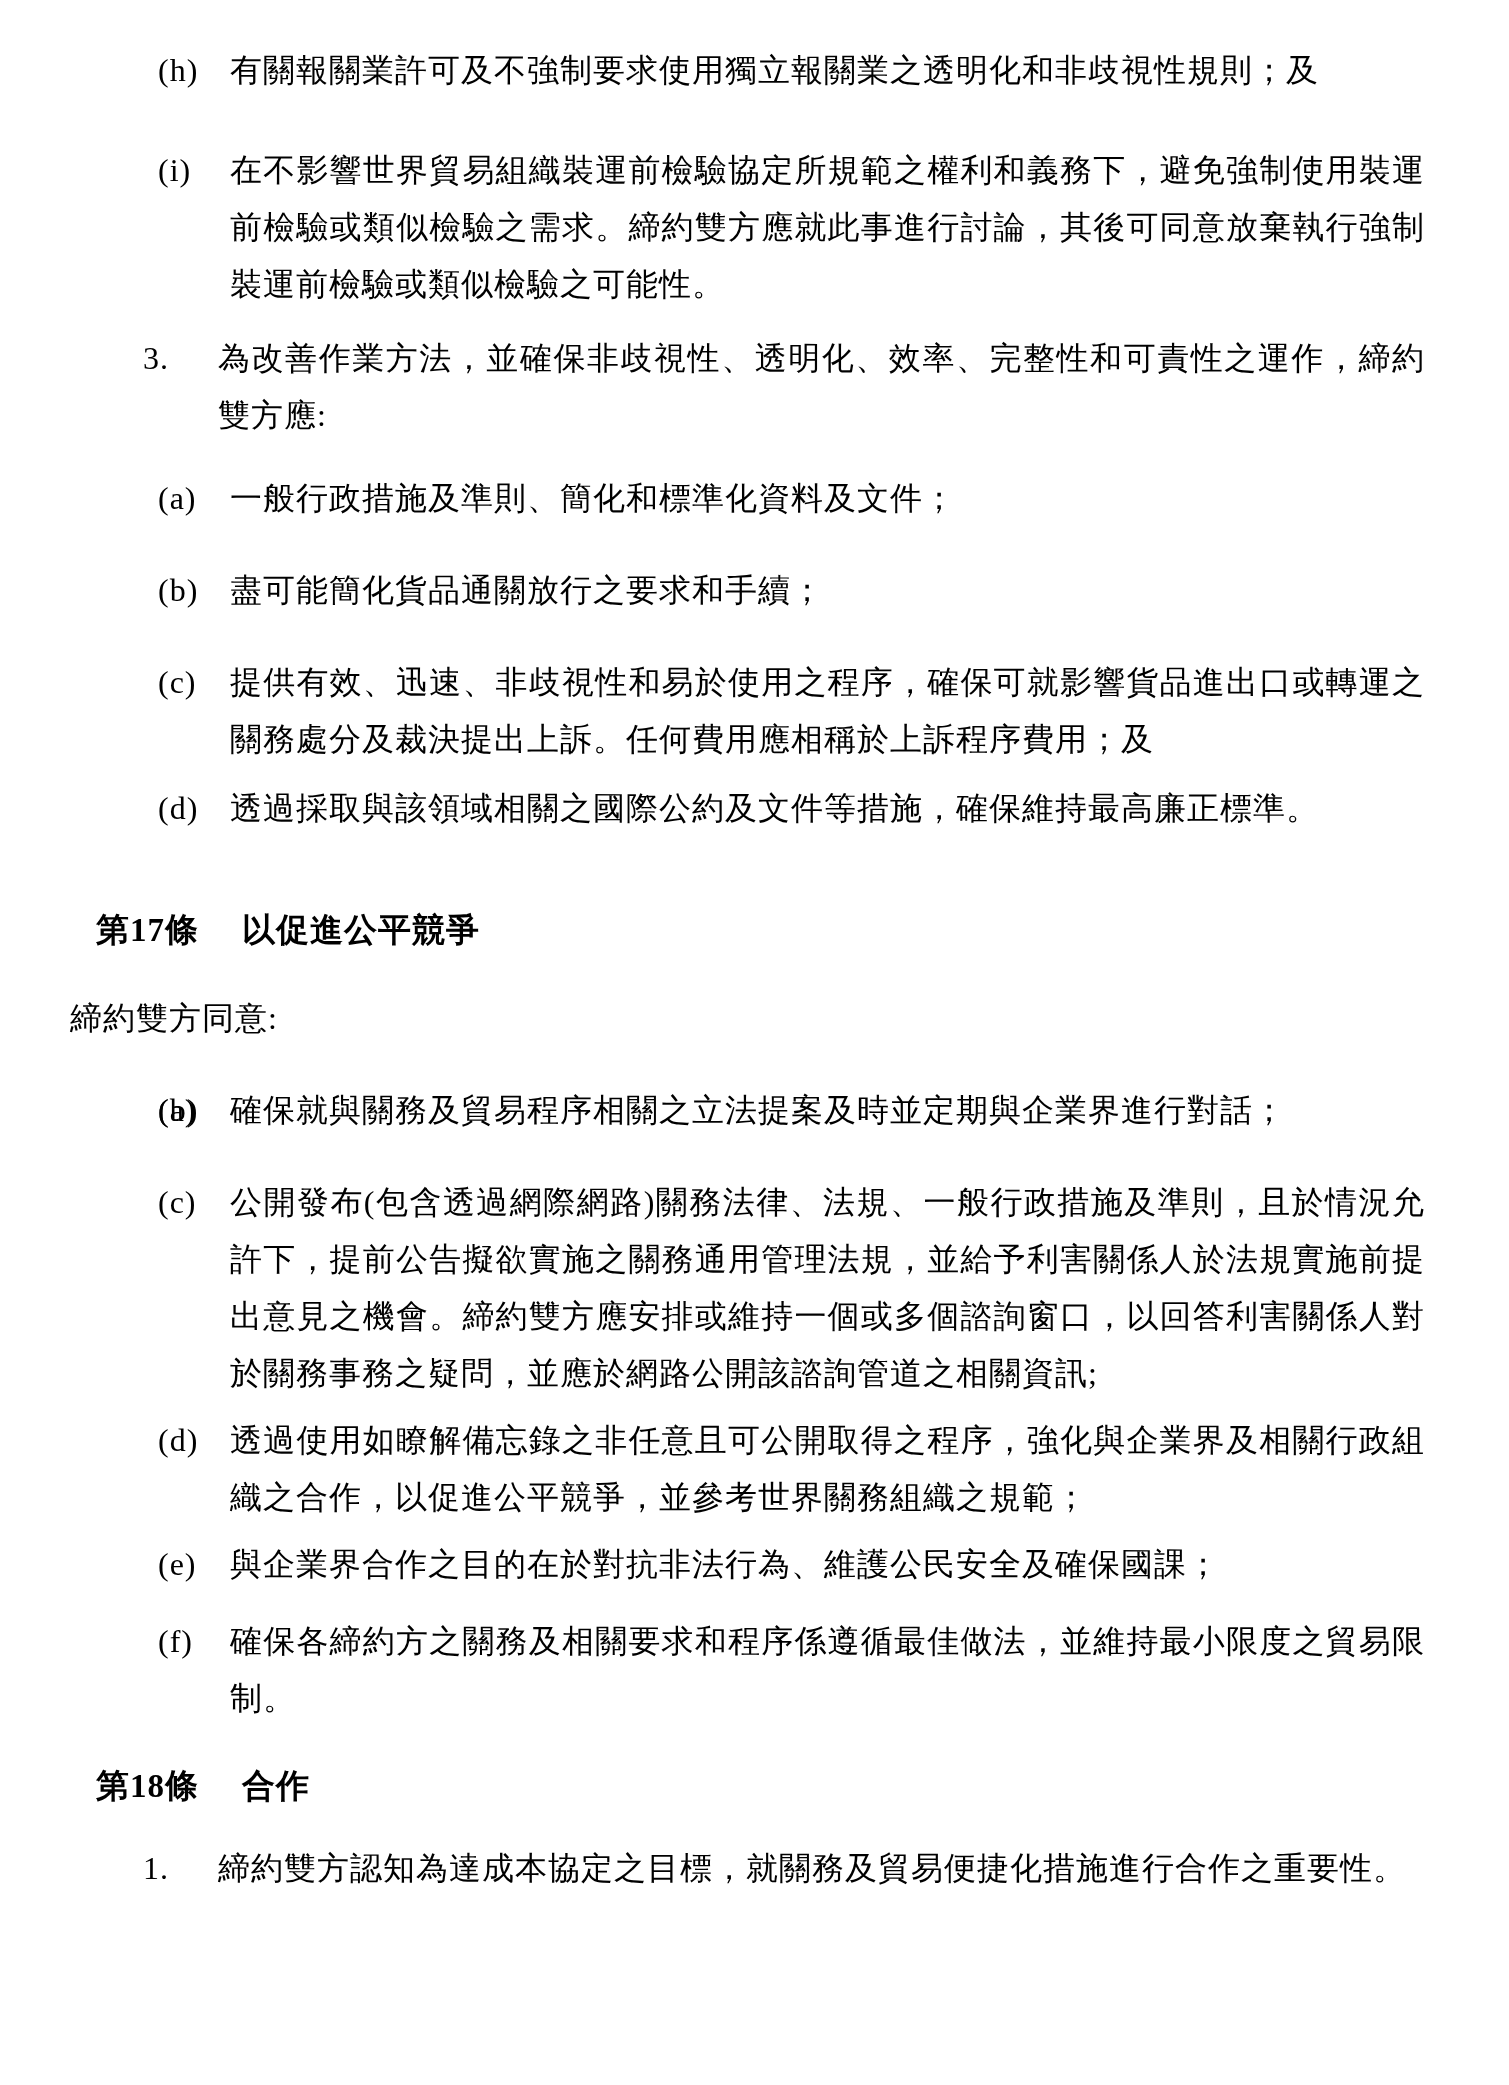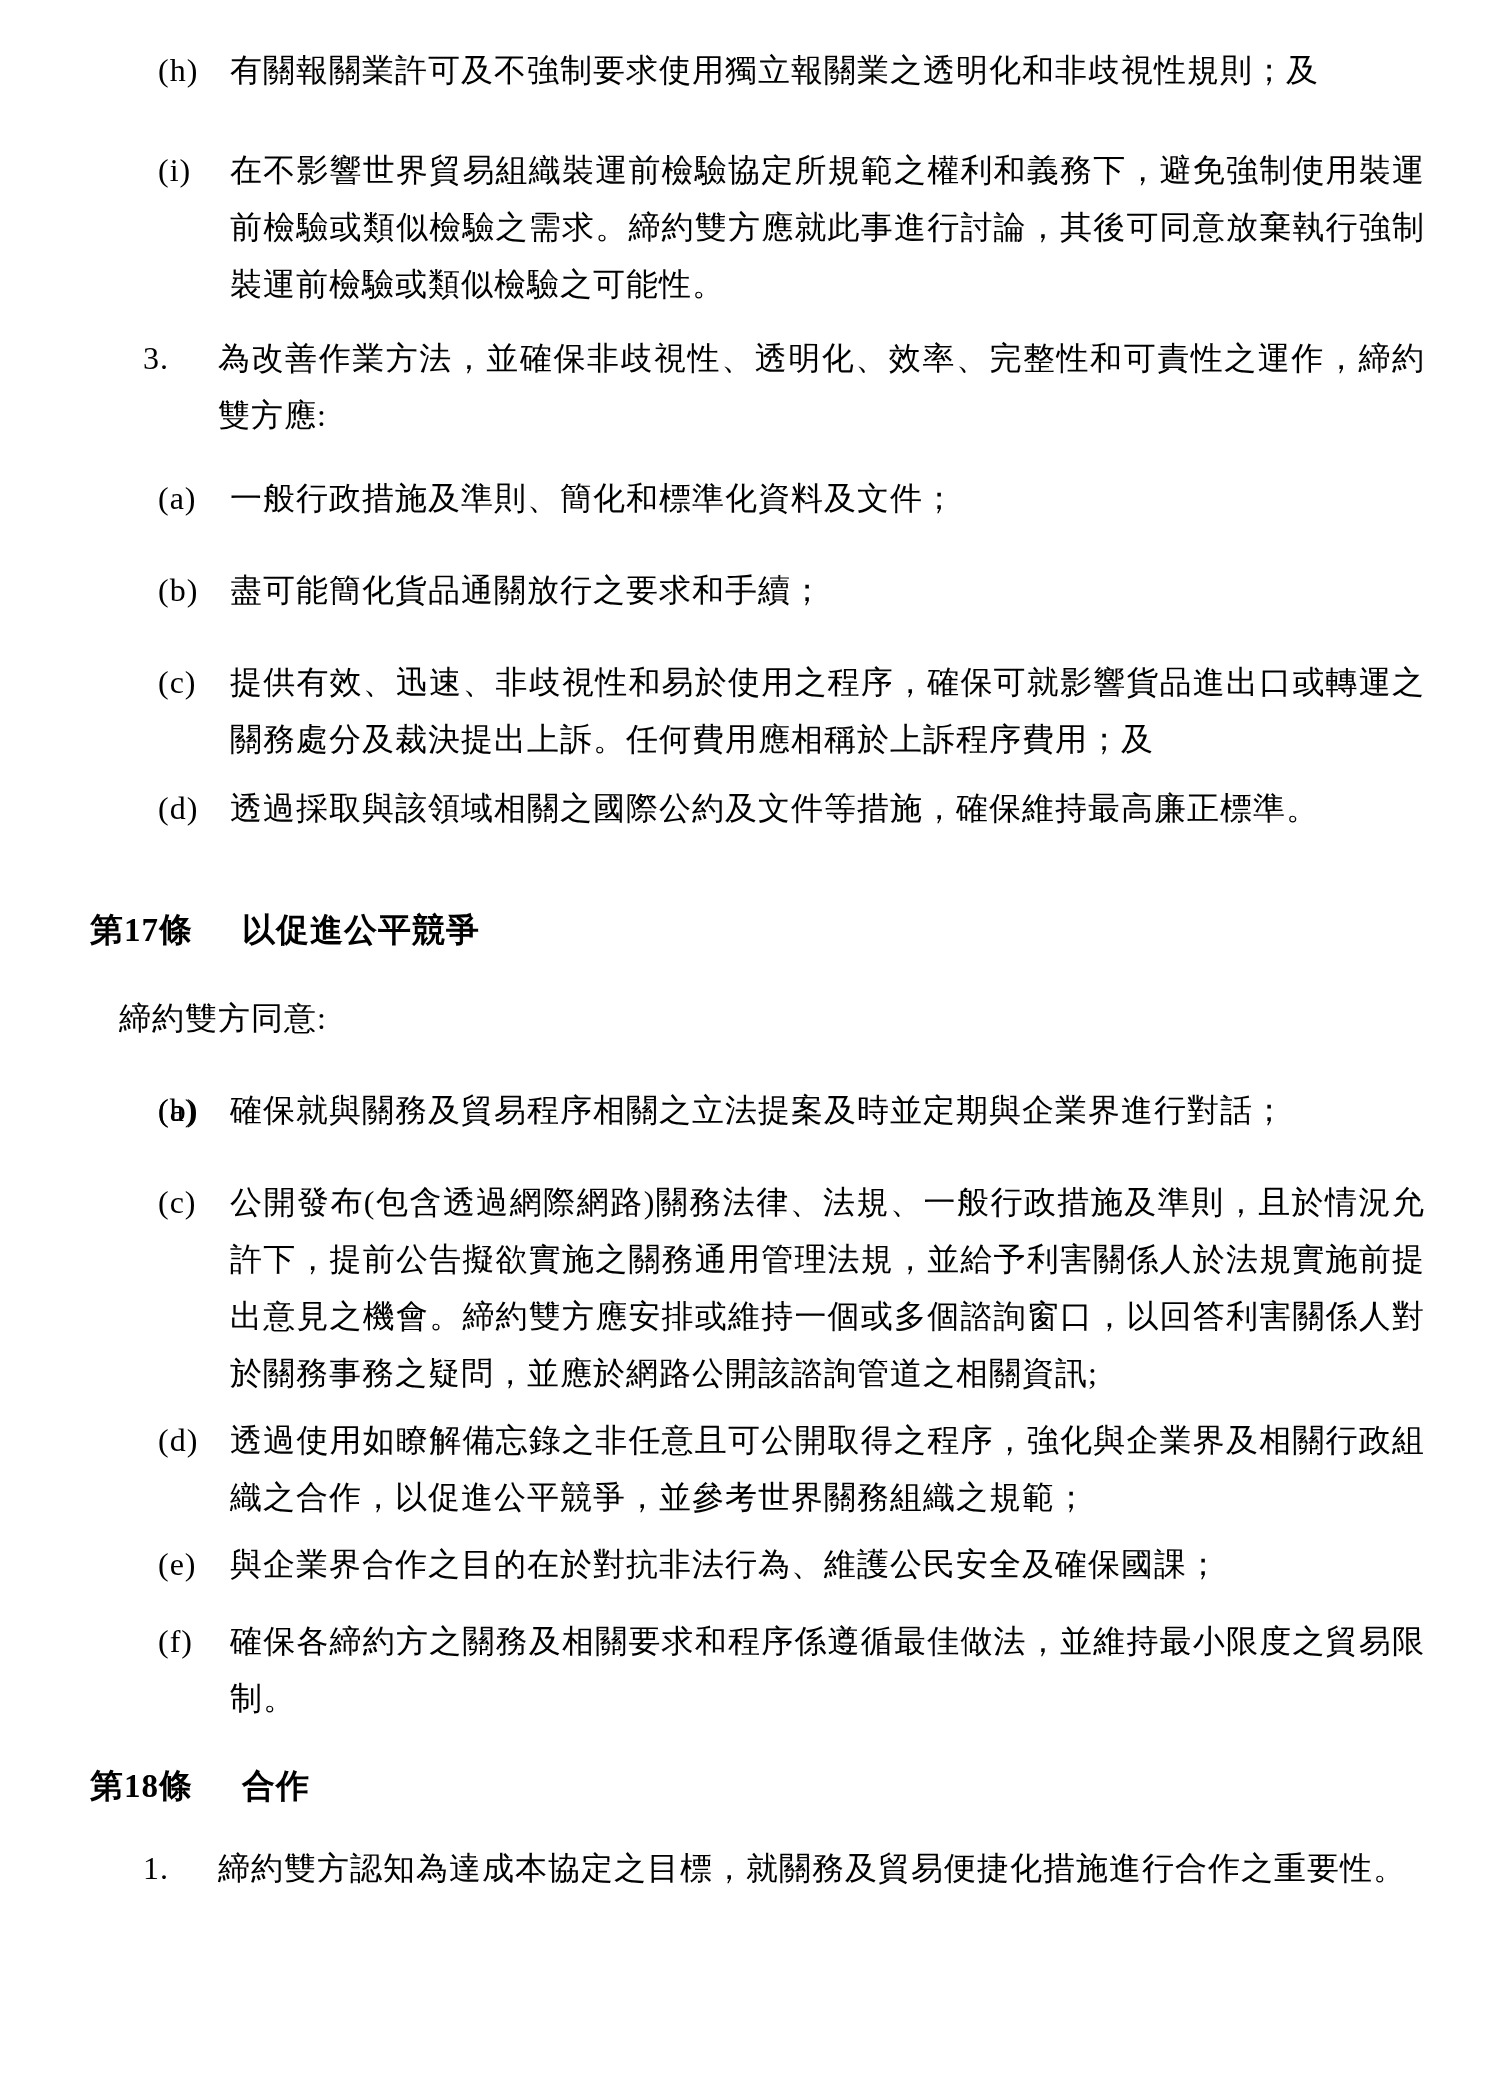--- a/index.html
+++ b/index.html
@@ -22,28 +22,28 @@
     position: relative;
     padding-right: 84px;
     text-align: justify;
     box-sizing: border-box;
   }
   .block .label { position: absolute; top: 0; }
   .lettered { padding-left: 230px; }
   .lettered .label { left: 158px; }
   .numbered { padding-left: 218px; }
   .numbered .label { left: 143px; }
-  .plain { padding-left: 119px; }
+  .plain { padding-left: 70px; }
   .heading {
     padding-left: 242px;
     font-weight: bold;
     font-size: 33px;
     text-align: left;
   }
-  .heading .label { left: 90px; font-family: Liberation Serif, serif; }
+  .heading .label { left: 96px; font-family: Liberation Serif, serif; }
   
   .b1  { margin-bottom: 43px; }
   .b2  { margin-bottom: 17px; }
   .b3  { margin-bottom: 26px; }
   .b4  { margin-bottom: 35px; }
   .b5  { margin-bottom: 35px; }
   .b6  { margin-bottom: 12px; }
   .b7  { margin-bottom: 65px; }
   .b8  { margin-bottom: 31px; }
   .b9  { margin-bottom: 35px; }

